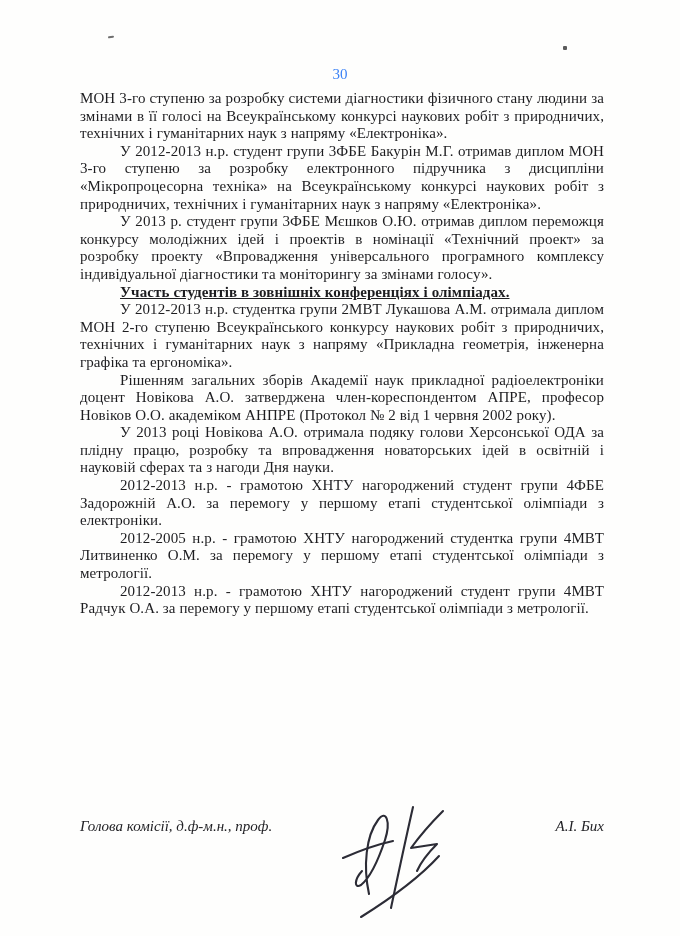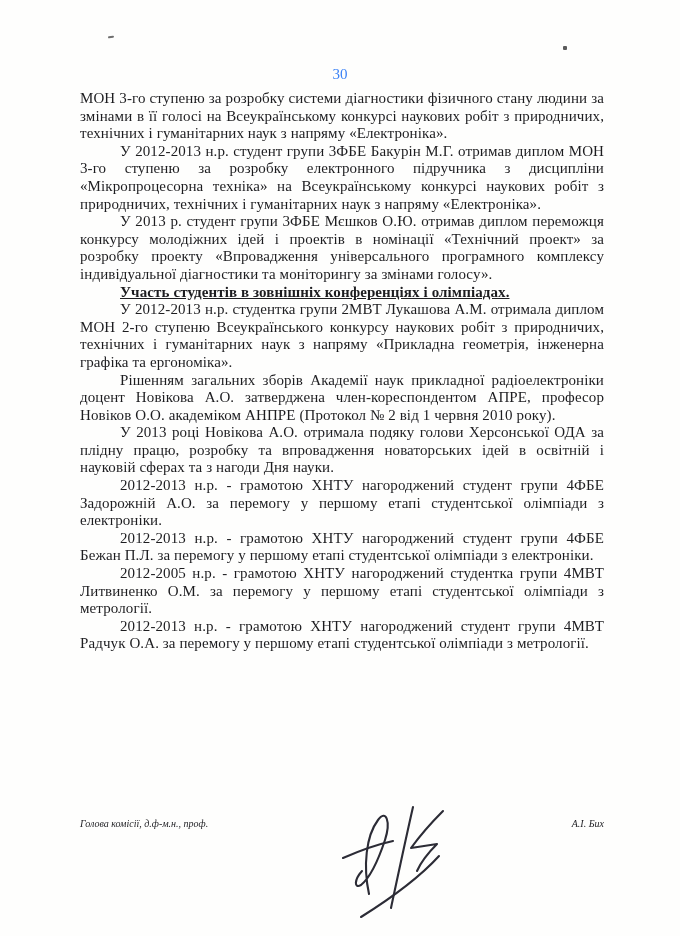--- a/index.html
+++ b/index.html
@@ -47,21 +47,21 @@
     font-weight: bold;
     text-decoration: underline;
   }
   .doc-footer {
     position: absolute;
     top: 818px;
     left: 80px;
     width: 524px;
     display: flex;
     justify-content: space-between;
-    font-size: 10px;
+    font-size: 15px;
     font-style: italic;
     color: #222226;
   }
   .signature {
     position: absolute;
     left: 333px;
     top: 794px;
     width: 124px;
     height: 134px;
     pointer-events: none;
@@ -102,24 +102,23 @@
   <div class="speck-2"></div>
 
   <div class="page-number">30</div>
 
   <div class="content">
     <p class="continuation">МОН 3-го ступеню за розробку системи діагностики фізичного стану людини за змінами в її голосі на Всеукраїнському конкурсі наукових робіт з природничих, технічних і гуманітарних наук з напряму «Електроніка».</p>
     <p>У 2012-2013 н.р. студент групи 3ФБЕ Бакурін М.Г. отримав диплом МОН 3-го ступеню за розробку електронного підручника з дисципліни «Мікропроцесорна техніка» на Всеукраїнському конкурсі наукових робіт з природничих, технічних і гуманітарних наук з напряму «Електроніка».</p>
     <p>У 2013 р. студент групи 3ФБЕ Мєшков О.Ю. отримав диплом переможця конкурсу молодіжних ідей і проектів в номінації «Технічний проект» за розробку проекту «Впровадження універсального програмного комплексу індивідуальної діагностики та моніторингу за змінами голосу».</p>
     <p class="bold">Участь студентів в зовнішніх конференціях і олімпіадах.</p>
     <p>У 2012-2013 н.р. студентка групи 2МВТ Лукашова А.М. отримала диплом МОН 2-го ступеню Всеукраїнського конкурсу наукових робіт з природничих, технічних і гуманітарних наук з напряму «Прикладна геометрія, інженерна графіка та ергономіка».</p>
-    <p>Рішенням загальних зборів Академії наук прикладної радіоелектроніки доцент Новікова А.О. затверджена член-кореспондентом АПРЕ, професор Новіков О.О. академіком АНПРЕ (Протокол № 2 від 1 червня 2010 року).</p>
+    <p>Рішенням загальних зборів Академії наук прикладної радіоелектроніки доцент Новікова А.О. затверджена член-кореспондентом АПРЕ, професор Новіков О.О. академіком АНПРЕ (Протокол № 2 від 1 червня 2002 року).</p>
     <p>У 2013 році Новікова А.О. отримала подяку голови Херсонської ОДА за плідну працю, розробку та впровадження новаторських ідей в освітній і науковій сферах та з нагоди Дня науки.</p>
     <p>2012-2013 н.р. - грамотою ХНТУ нагороджений студент групи 4ФБЕ Задорожній А.О. за перемогу у першому етапі студентської олімпіади з електроніки.</p>
-    <p>2012-2013 н.р. - грамотою ХНТУ нагороджений студент групи 4ФБЕ Бежан П.Л. за перемогу у першому етапі студентської олімпіади з електроніки.</p>
     <p>2012-2005 н.р. - грамотою ХНТУ нагороджений студентка групи 4МВТ Литвиненко О.М. за перемогу у першому етапі студентської олімпіади з метрології.</p>
     <p>2012-2013 н.р. - грамотою ХНТУ нагороджений студент групи 4МВТ Радчук О.А. за перемогу у першому етапі студентської олімпіади з метрології.</p>
   </div>
 
   <div class="doc-footer">
     <span>Голова комісії, д.ф-м.н., проф.</span>
     <span>А.І. Бих</span>
   </div>
 
   <svg class="signature" viewBox="0 0 124 134" xmlns="http://www.w3.org/2000/svg">

